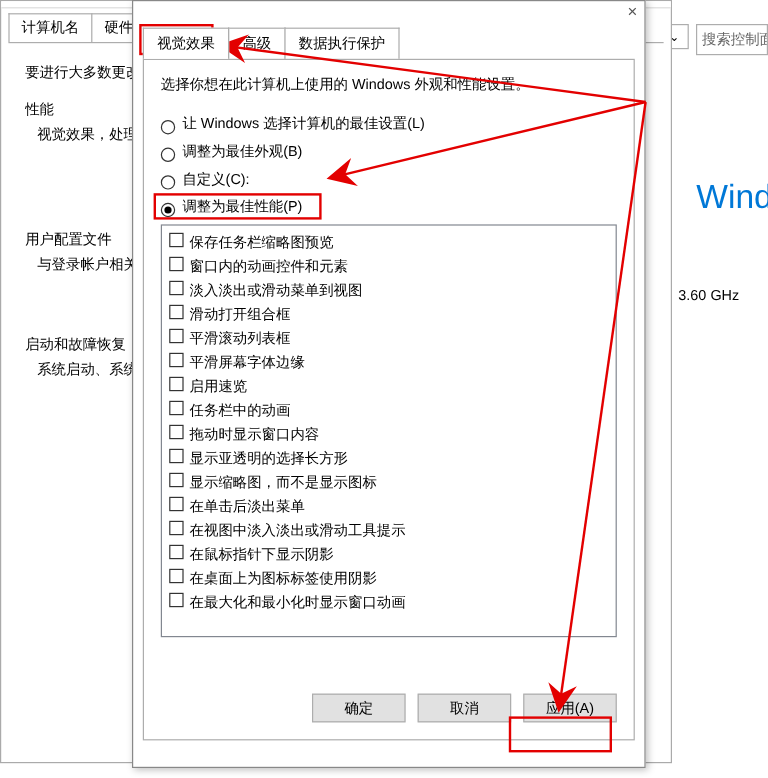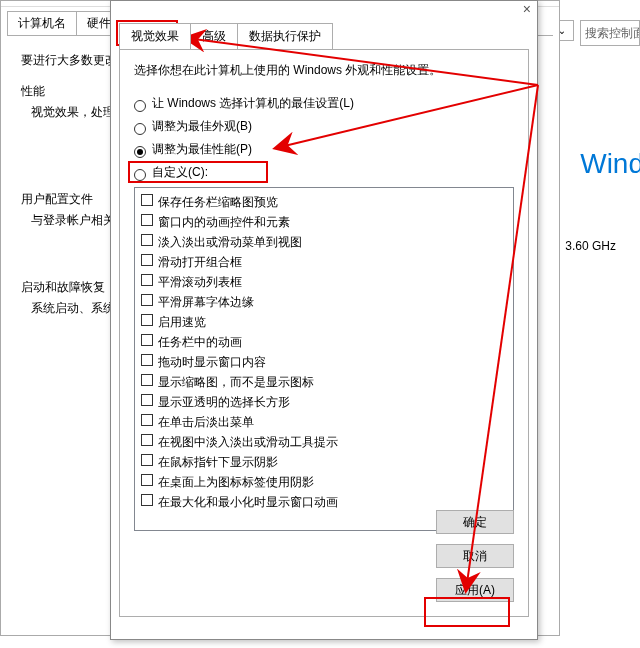--- a/index.html
+++ b/index.html
@@ -163,21 +163,21 @@
   }
   .cb {
     width: 12px; height: 12px;
     border: 1px solid #333;
     background: #fff;
     flex: none;
   }
   .dlg-buttons {
     position: absolute;
     right: 14px; bottom: 14px;
-    display: flex; gap: 10px; flex-direction: column;
+    display: flex; gap: 10px;
   }
   .dlg-buttons button {
     width: 78px; height: 24px;
     border: 1px solid #adadad;
     background: #e1e1e1;
     font-family: inherit;
     font-size: 12px;
     cursor: pointer;
   }
   
@@ -243,27 +243,27 @@
 
     <div class="radio-row">
       <span class="radio"></span>
       <span>让 Windows 选择计算机的最佳设置(L)</span>
     </div>
     <div class="radio-row">
       <span class="radio"></span>
       <span>调整为最佳外观(B)</span>
     </div>
     <div class="radio-row">
+      <span class="radio"></span>
+      <span>自定义(C):</span>
+    </div>
+    <div class="radio-row">
       <span class="radio sel"></span>
       <span>调整为最佳性能(P)</span>
     </div>
-    <div class="radio-row">
-      <span class="radio"></span>
-      <span>自定义(C):</span>
-    </div>
 
     <div class="opts-list" id="opts-list">
         <div class="opt-row">
           <span class="cb"></span>
           <span>保存任务栏缩略图预览</span>
         </div>
         <div class="opt-row">
           <span class="cb"></span>
           <span>窗口内的动画控件和元素</span>
         </div>
@@ -290,25 +290,25 @@
         <div class="opt-row">
           <span class="cb"></span>
           <span>任务栏中的动画</span>
         </div>
         <div class="opt-row">
           <span class="cb"></span>
           <span>拖动时显示窗口内容</span>
         </div>
         <div class="opt-row">
           <span class="cb"></span>
+          <span>显示亚透明的选择长方形</span>
+        </div>
+        <div class="opt-row">
+          <span class="cb"></span>
           <span>显示缩略图，而不是显示图标</span>
-        </div>
-        <div class="opt-row">
-          <span class="cb"></span>
-          <span>显示亚透明的选择长方形</span>
         </div>
         <div class="opt-row">
           <span class="cb"></span>
           <span>在单击后淡出菜单</span>
         </div>
         <div class="opt-row">
           <span class="cb"></span>
           <span>在视图中淡入淡出或滑动工具提示</span>
         </div>
         <div class="opt-row">

